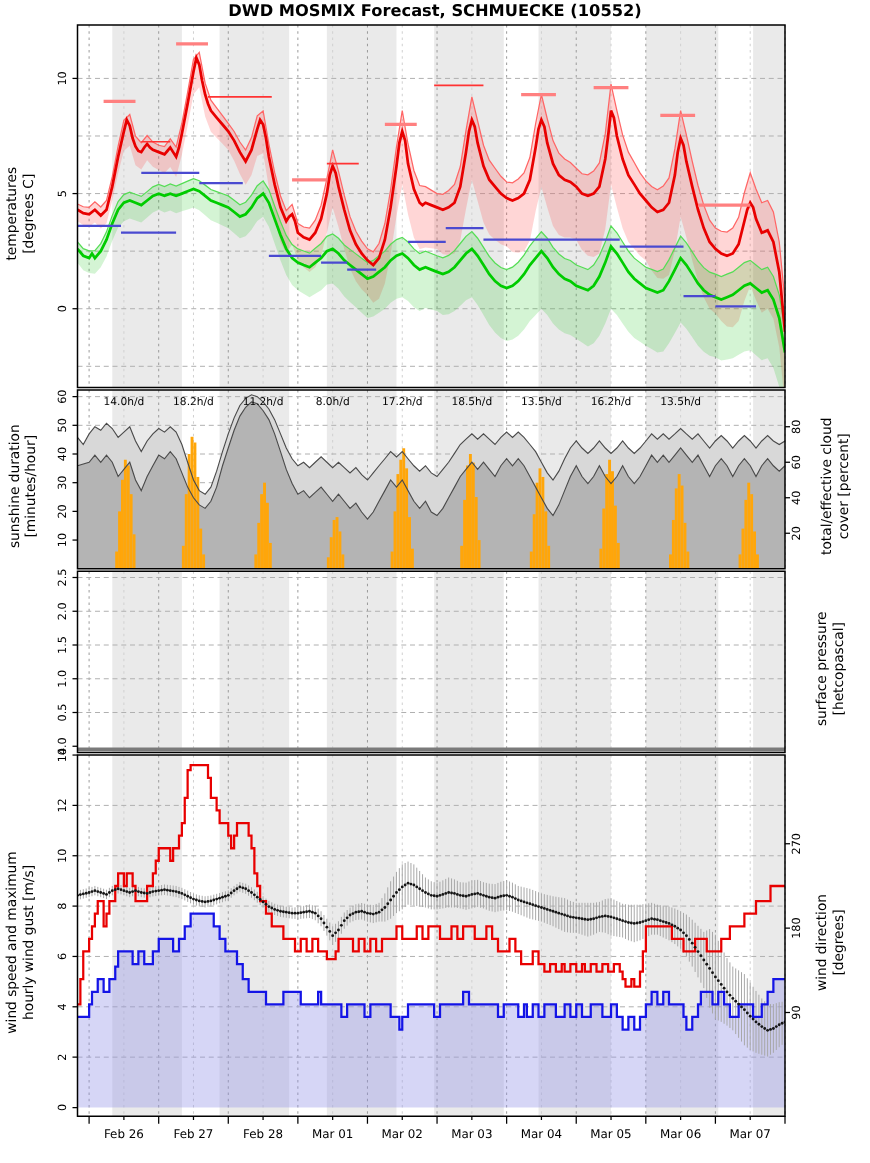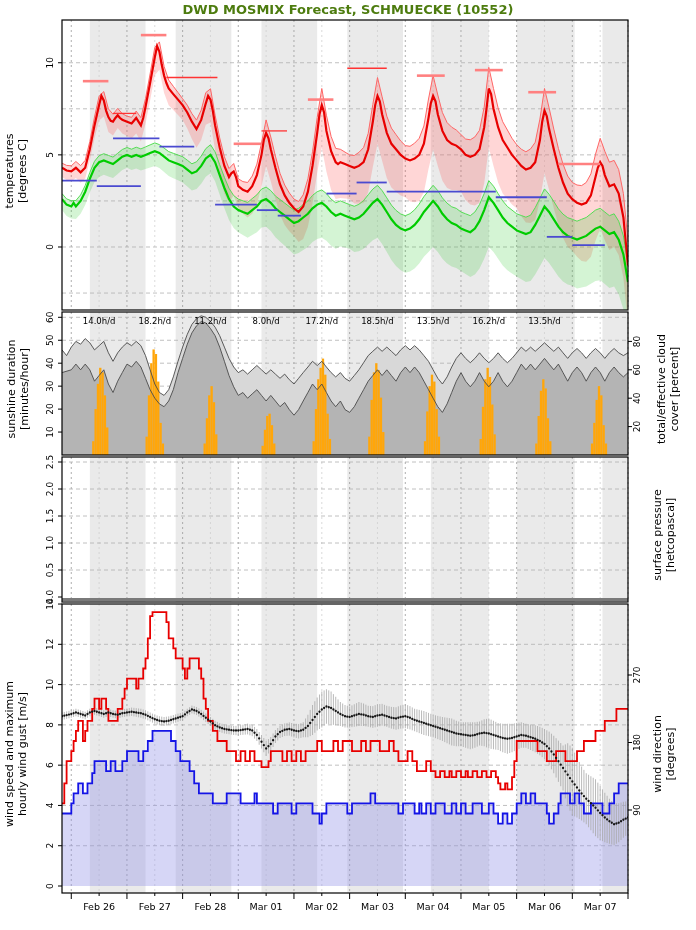--- a/index.html
+++ b/index.html
@@ -1,20 +1,20 @@
 <!DOCTYPE html>
 <html><head>
 <meta charset="utf-8">
 <style>
   html,body{margin:0;padding:0;background:#fff;}
   #fig{position:relative;width:696px;height:930px;background:#fff;
        font-family:"DejaVu Sans","Liberation Sans",sans-serif;overflow:hidden;}
   #plot-svg{position:absolute;left:0;top:0;}
   .title{position:absolute;top:2px;left:0;width:696px;text-align:center;
-         font-size:13px;font-weight:bold;color:#4d7c0f;}
+         font-size:13px;font-weight:bold;color:#000000;}
   .ylab{position:absolute;width:300px;text-align:center;font-size:11px;color:#000;
         white-space:pre-line;line-height:13px;}
   .rotl{transform:rotate(-90deg);}
 </style>
 </head>
 <body>
 
 <div id="fig">
   <svg id="plot-svg" width="696" height="930">
       <clipPath id="clip0">

